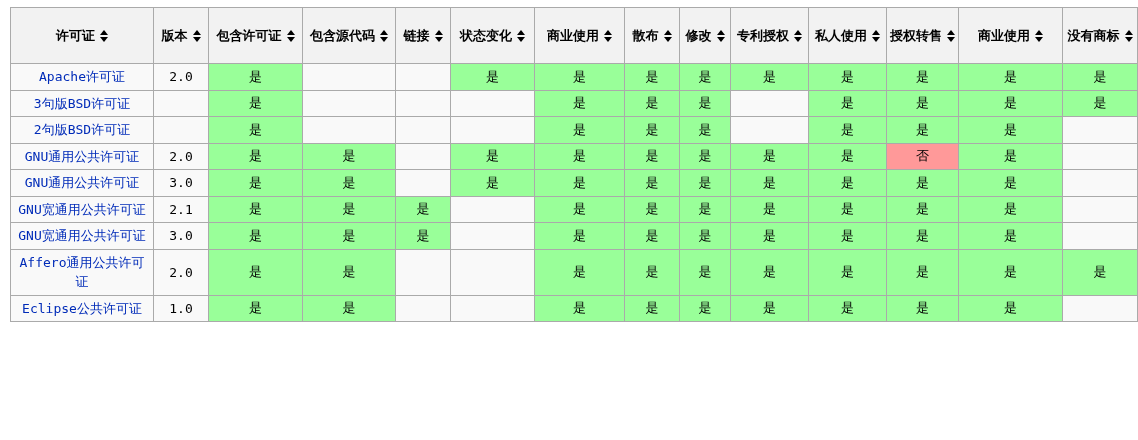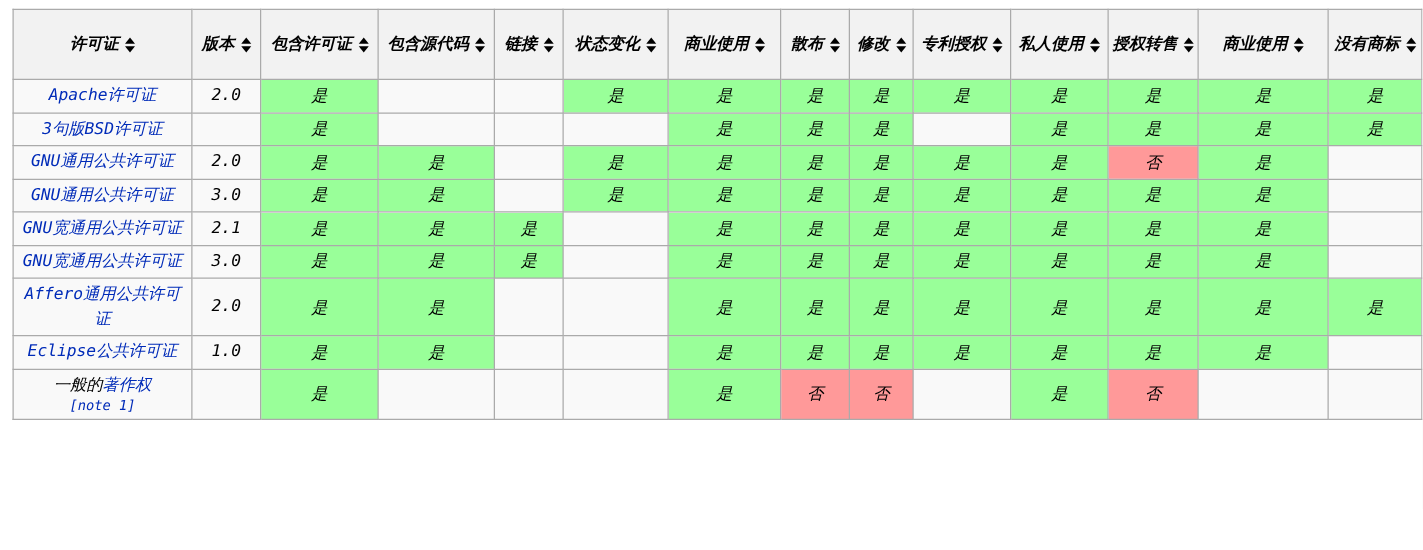--- a/index.html
+++ b/index.html
@@ -15,21 +15,20 @@
   html,body{margin:0;padding:0;}
   body{
     width:1138px;height:440px;overflow:hidden;background:#ffffff;
     font-family:"DejaVu Sans Mono","Liberation Mono",monospace;
     color:var(--text);
   }
   .wrap{padding:7px 0 0 10px;}
   table{
     border-collapse:collapse;table-layout:fixed;width:1127px;
     background:var(--cell-bg);
-    font-style:italic;
   }
   th,td{
     border:1px solid var(--border);
     text-align:center;vertical-align:middle;
     font-size:13px;padding:0;overflow:hidden;
   }
   th{
     background:var(--header-bg);
     height:56px;font-weight:bold;cursor:pointer;
   }
@@ -234,20 +233,36 @@
           <td class="yes">是</td>
           <td class="yes">是</td>
           <td class="yes">是</td>
           <td></td>
           <td class="yes">是</td>
           <td class="yes">是</td>
           <td class="yes">是</td>
           <td class="yes">是</td>
         </tr>
         <tr>
+          <td class="license-cell"><a>2句版BSD许可证</a></td>
+          <td></td>
+          <td class="yes">是</td>
+          <td></td>
+          <td></td>
+          <td></td>
+          <td class="yes">是</td>
+          <td class="yes">是</td>
+          <td class="yes">是</td>
+          <td></td>
+          <td class="yes">是</td>
+          <td class="yes">是</td>
+          <td class="yes">是</td>
+          <td></td>
+        </tr>
+        <tr>
           <td class="license-cell"><a>GNU通用公共许可证</a></td>
           <td>2.0</td>
           <td class="yes">是</td>
           <td class="yes">是</td>
           <td></td>
           <td class="yes">是</td>
           <td class="yes">是</td>
           <td class="yes">是</td>
           <td class="yes">是</td>
           <td class="yes">是</td>
@@ -327,33 +342,17 @@
           <td class="yes">是</td>
           <td></td>
           <td></td>
           <td class="yes">是</td>
           <td class="yes">是</td>
           <td class="yes">是</td>
           <td class="yes">是</td>
           <td class="yes">是</td>
           <td class="yes">是</td>
           <td class="yes">是</td>
-          <td></td>
-        </tr>
-        <tr>
-          <td class="license-cell"><span class="lic-prefix">一般的</span><a>著作权</a><span class="note-link">[note 1]</span></td>
-          <td></td>
-          <td class="yes">是</td>
-          <td></td>
-          <td></td>
-          <td></td>
-          <td class="yes">是</td>
-          <td class="no">否</td>
-          <td class="no">否</td>
-          <td></td>
-          <td class="yes">是</td>
-          <td class="no">否</td>
-          <td></td>
           <td></td>
         </tr>
       </tbody>
   </table>
 </div>
 
 </body></html>

